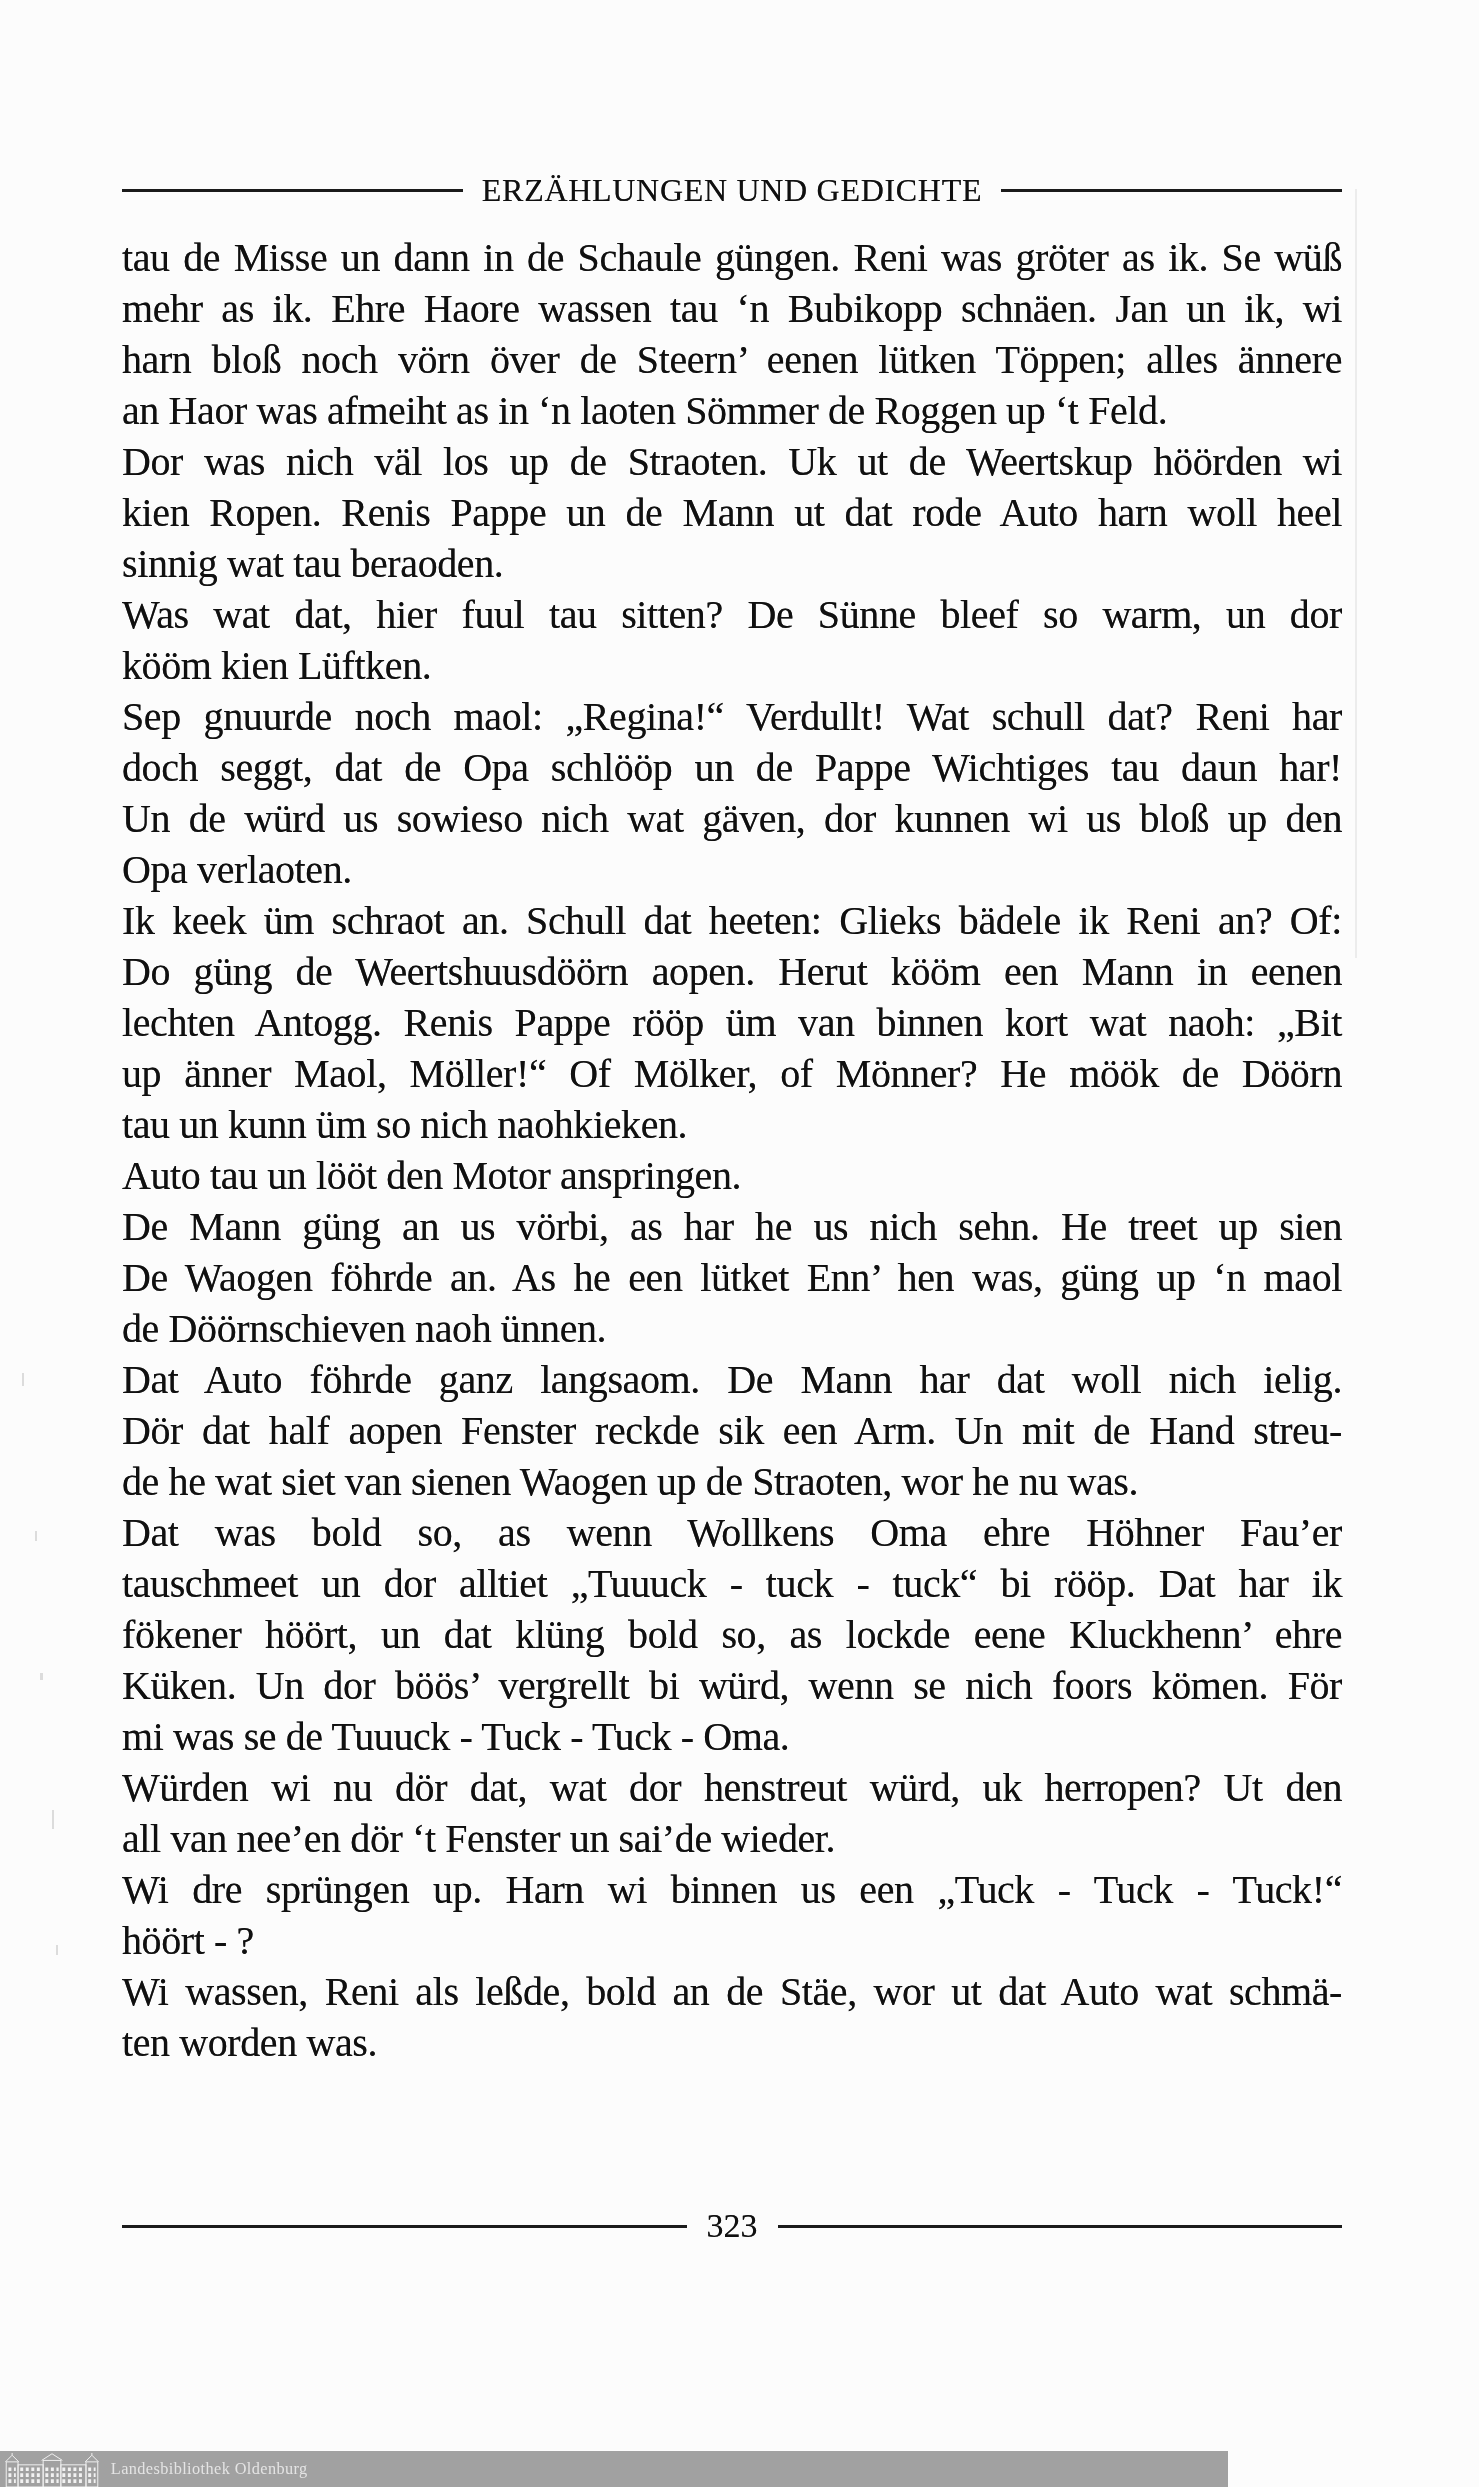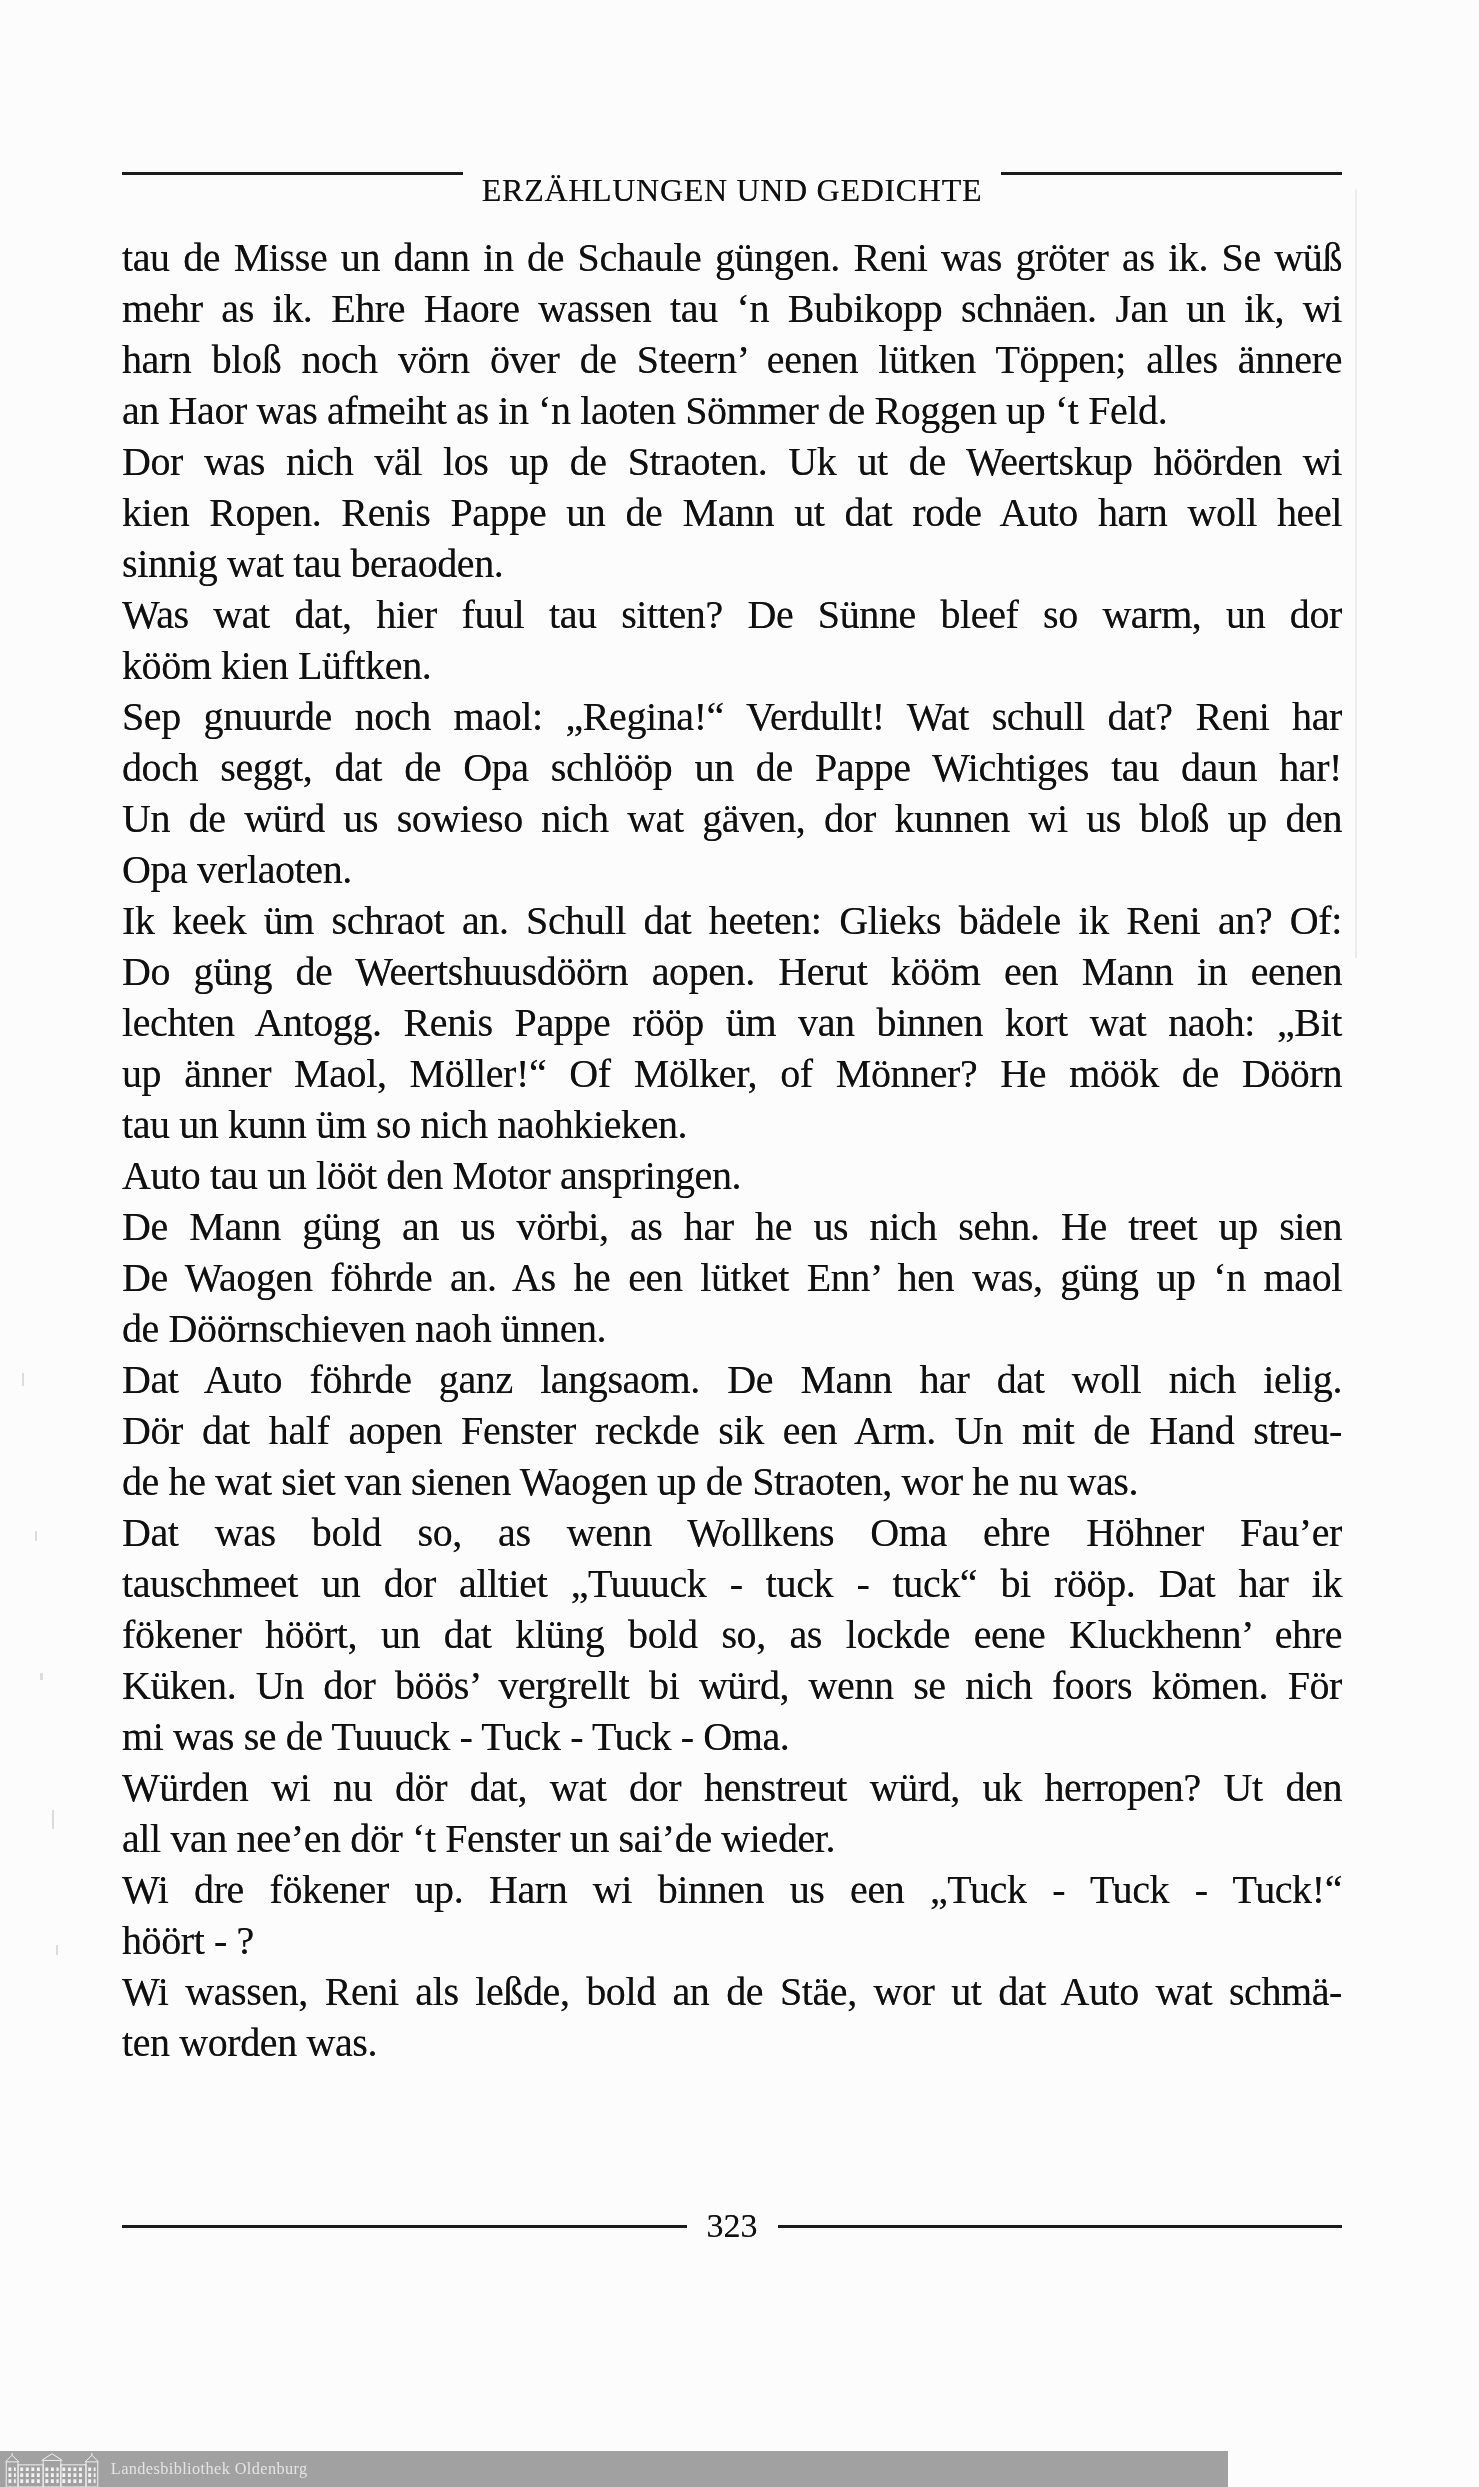--- a/index.html
+++ b/index.html
@@ -3,21 +3,21 @@
 <meta charset="utf-8">
 <style>
   html,body{margin:0;padding:0;}
   body{
     width:1479px;height:2487px;position:relative;overflow:hidden;
     background:var(--page_bg,#fcfcfc);
     color:var(--text,#101010);
     font-family:"Liberation Serif", serif;
   }
   
-  .head-row{position:absolute;left:122px;top:172px;width:1220px;display:flex;gap:19px;}
+  .head-row{position:absolute;left:122px;top:172px;width:1220px;display:flex;align-items:center;gap:19px;}
   .rule{flex:1;height:3px;background:var(--rule,#1b1b1b);}
   .head-title{font-size:32px;letter-spacing:0.7px;white-space:nowrap;font-weight:400;
     text-shadow:0 0 0.4px rgba(0,0,0,.6);}
   
   .text-block{
     position:absolute;left:122px;top:232px;width:1220px;
     font-size:40px;line-height:51px;letter-spacing:-0.4px;
     text-shadow:0 0 0.4px rgba(0,0,0,.65);
   }
   .line{text-align:justify;text-align-last:justify;}
@@ -69,21 +69,21 @@
     <div class="line">Dat Auto föhrde ganz langsaom. De Mann har dat woll nich ielig.</div>
     <div class="line">Dör dat half aopen Fenster reckde sik een Arm. Un mit de Hand streu-</div>
     <div class="line para-end">de he wat siet van sienen Waogen up de Straoten, wor he nu was.</div>
     <div class="line">Dat was bold so, as wenn Wollkens Oma ehre Höhner Fau’er</div>
     <div class="line">tauschmeet un dor alltiet „Tuuuck - tuck - tuck“ bi rööp. Dat har ik</div>
     <div class="line">fökener höört, un dat klüng bold so, as lockde eene Kluckhenn’ ehre</div>
     <div class="line">Küken. Un dor böös’ vergrellt bi würd, wenn se nich foors kömen. För</div>
     <div class="line para-end">mi was se de Tuuuck - Tuck - Tuck - Oma.</div>
     <div class="line">Würden wi nu dör dat, wat dor henstreut würd, uk herropen? Ut den</div>
     <div class="line para-end">all van nee’en dör ‘t Fenster un sai’de wieder.</div>
-    <div class="line">Wi dre fökener up. Harn wi binnen us een „Tuck - Tuck - Tuck!“</div>
+    <div class="line">Wi dre sprüngen up. Harn wi binnen us een „Tuck - Tuck - Tuck!“</div>
     <div class="line para-end">höört - ?</div>
     <div class="line">Wi wassen, Reni als leßde, bold an de Stäe, wor ut dat Auto wat schmä-</div>
     <div class="line para-end">ten worden was.</div>
   </div>
 
 <div class="pageno-row">
   <div class="rule"></div>
   <div class="pageno">323</div>
   <div class="rule"></div>
 </div>

